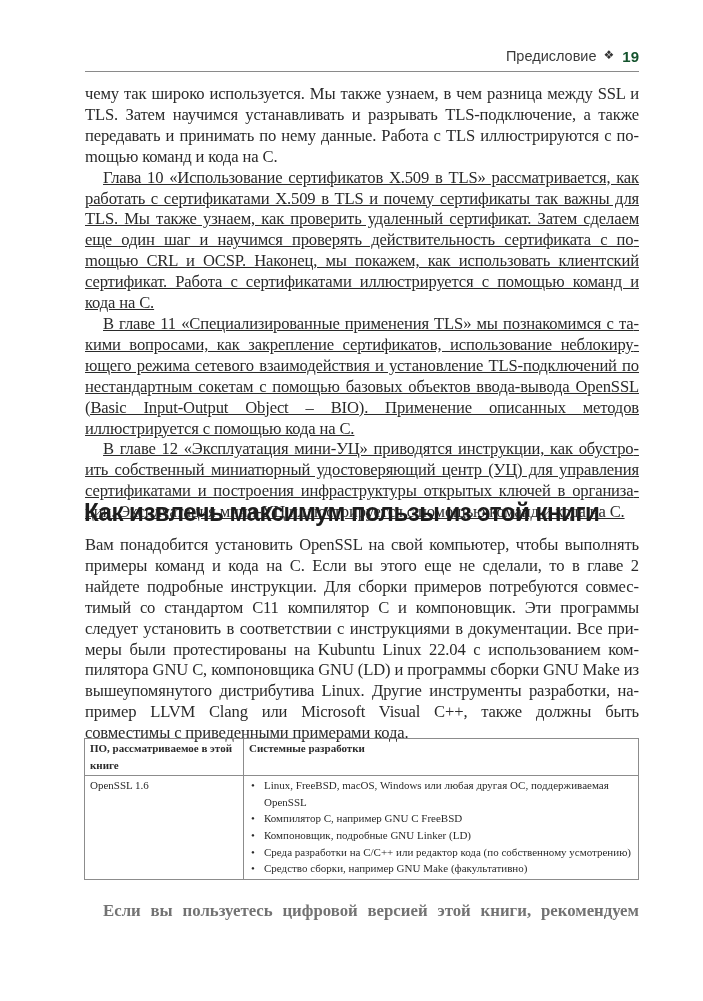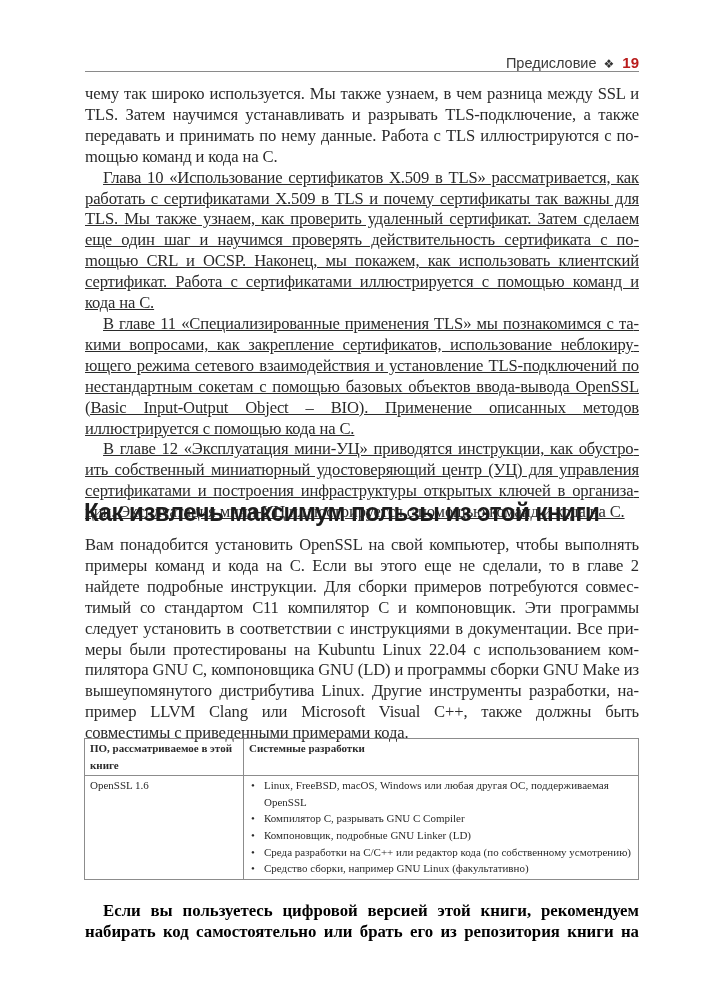--- a/index.html
+++ b/index.html
@@ -17,35 +17,35 @@
     }
     .running-head {
       position: absolute;
       left: 85px;
       top: 48px;
       width: 554px;
       height: 23px;
       border-bottom: 1px solid #8a8a8a;
       display: flex;
       justify-content: flex-end;
-      align-items: flex-end;
+      align-items: flex-start;
       font-family: "Liberation Sans", "DejaVu Sans", sans-serif;
       font-size: 14.5px;
       color: #3a3a3a;
     }
     .running-head .section { margin-right: 7px; }
     .running-head .orn {
       font-size: 12px;
       margin-right: 8px;
       color: #333;
     }
     .running-head .pagenum {
       font-weight: bold;
       font-size: 15px;
-      color: #b91c1c;
+      color: #14532d;
     }
     .body-text {
       position: absolute;
       left: 85px;
       width: 554px;
       font-size: 16.6px;
       line-height: 20.9px;
       text-align: justify;
       hyphens: manual;
       letter-spacing: -0.15px;
@@ -112,21 +112,21 @@
     .bold-para {
       position: absolute;
       left: 85px;
       top: 900px;
       width: 554px;
       font-weight: bold;
       font-size: 16.8px;
       line-height: 21px;
       text-align: justify;
       text-align-last: justify;
-      color: #000000;
+      color: #737373;
     }
     .bold-para span.line { display: block; }
     .bold-para span.first { text-indent: 18px; }
   </style>
 </head>
 <body>
 
 <div class="running-head">
   <span class="section">Предисловие</span>
   <span class="orn">❖</span>
@@ -152,26 +152,25 @@
       <th class="c1">ПО, рассматриваемое в этой книге</th>
       <th>Системные разработки</th>
     </tr>
   </thead>
   <tbody>
     <tr>
       <td class="c1">OpenSSL 1.6</td>
       <td>
         <ul>
           <li>Linux, FreeBSD, macOS, Windows или любая другая ОС, поддерживаемая OpenSSL</li>
-          <li>Компилятор C, разрывать GNU C Compiler</li>
+          <li>Компилятор C, например GNU C FreeBSD</li>
           <li>Компоновщик, подробные GNU Linker (LD)</li>
           <li>Среда разработки на C/C++ или редактор кода (по собственному усмотрению)</li>
-          <li>Средство сборки, например GNU Linux (факультативно)</li>
+          <li>Средство сборки, например GNU Make (факультативно)</li>
         </ul>
       </td>
     </tr>
   </tbody>
 </table>
 
 <div class="bold-para">
   <span class="line first">Если вы пользуетесь цифровой версией этой книги, рекомендуем</span>
-  <span class="line">набирать код самостоятельно или брать его из репозитория книги на</span>
 </div>
 
 </body></html>

